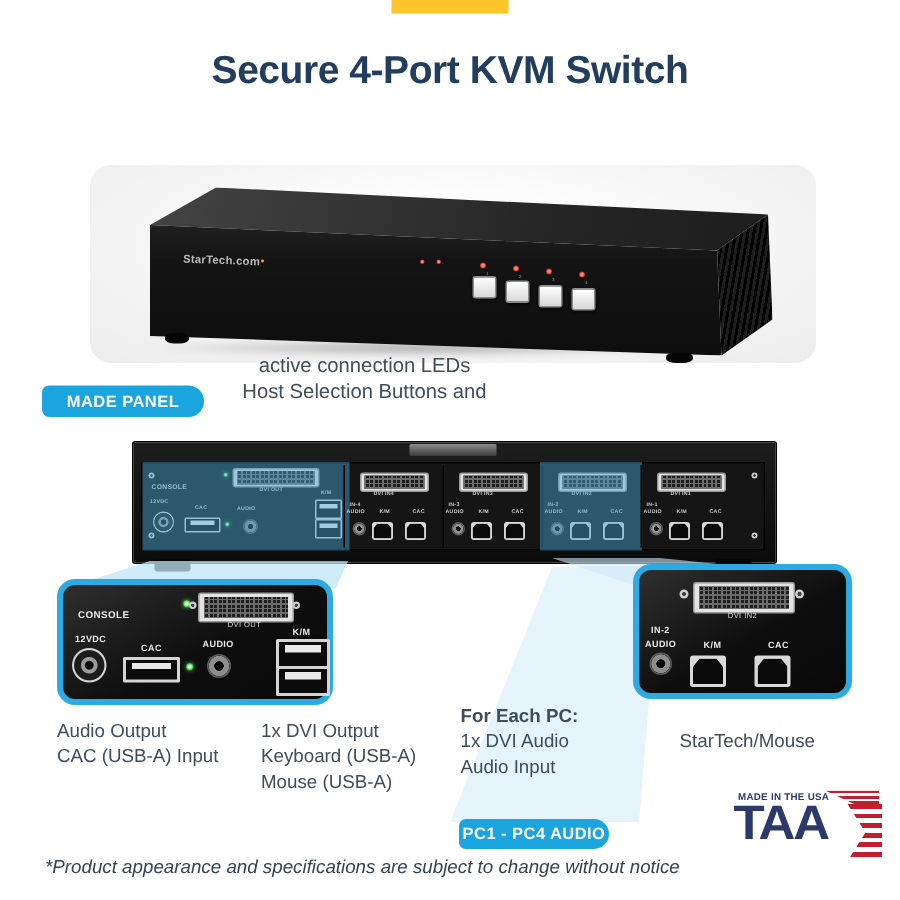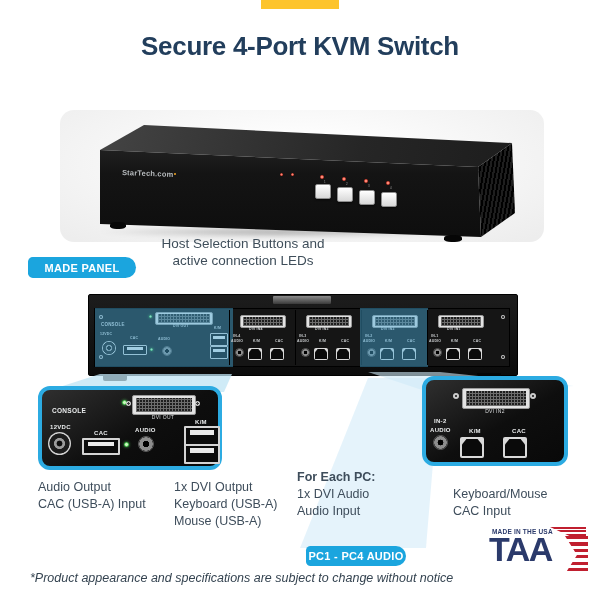--- a/index.html
+++ b/index.html
@@ -126,22 +126,22 @@
 
     <div class="led-r" style="left:308px;top:65px;width:4px;height:4px;"></div>
     <div class="btn-num" style="left:312px;top:71px;">4</div>
     <div class="btn-w" style="left:303px;top:76px;width:14px;height:13px;"></div>
 
     <div class="foot" style="left:32px;top:106px;width:16px;height:7px;"></div>
     <div class="foot" style="left:366px;top:119px;width:18px;height:7px;"></div>
   </div>
 
   <div class="caption">
+    <div>active connection LEDs</div>
     <div>Host Selection Buttons and</div>
-    <div>active connection LEDs</div>
   </div>
   <div class="badge" style="left:28px;top:257px;width:108px;height:21px;">MADE PANEL</div>
 
   <div id="rear-device">
     <div class="r-tab"></div>
     <div class="r-panel"></div>
     <div class="screw" style="left:10px;top:20px;width:4px;height:4px;"></div>
     <div class="screw" style="left:10px;top:60px;width:4px;height:4px;"></div>
     <div class="screw" style="left:412px;top:20px;width:4px;height:4px;"></div>
     <div class="screw" style="left:412px;top:60px;width:4px;height:4px;"></div>
@@ -256,28 +256,27 @@
 
   <div class="note" style="left:38px;top:479px;">
     <div>Audio Output</div>
     <div>CAC (USB-A) Input</div>
   </div>
   <div class="note" style="left:174px;top:479px;">
     <div>1x DVI Output</div>
     <div>Keyboard (USB-A)</div>
     <div>Mouse (USB-A)</div>
   </div>
-  <div class="note" style="left:297px;top:469px;">
+  <div class="note" style="left:307px;top:469px;">
     <div class="note-b">For Each PC:</div>
     <div>1x DVI Audio</div>
     <div>Audio Input</div>
   </div>
   <div class="note" style="left:453px;top:486px;">
-    <div>Keyboard/Mouse</div>
-    <div>CAC Input</div>
+    <div>StarTech/Mouse</div>
   </div>
 
   <div class="badge" style="left:306px;top:546px;width:100px;height:20px;">PC1 - PC4 AUDIO</div>
 
   <div>
     <div class="taa-made">MADE IN THE USA</div>
     <div class="taa-made-stripes"></div>
     <div class="taa-big">TAA</div>
     <div class="taa-flag"></div>
   </div>

